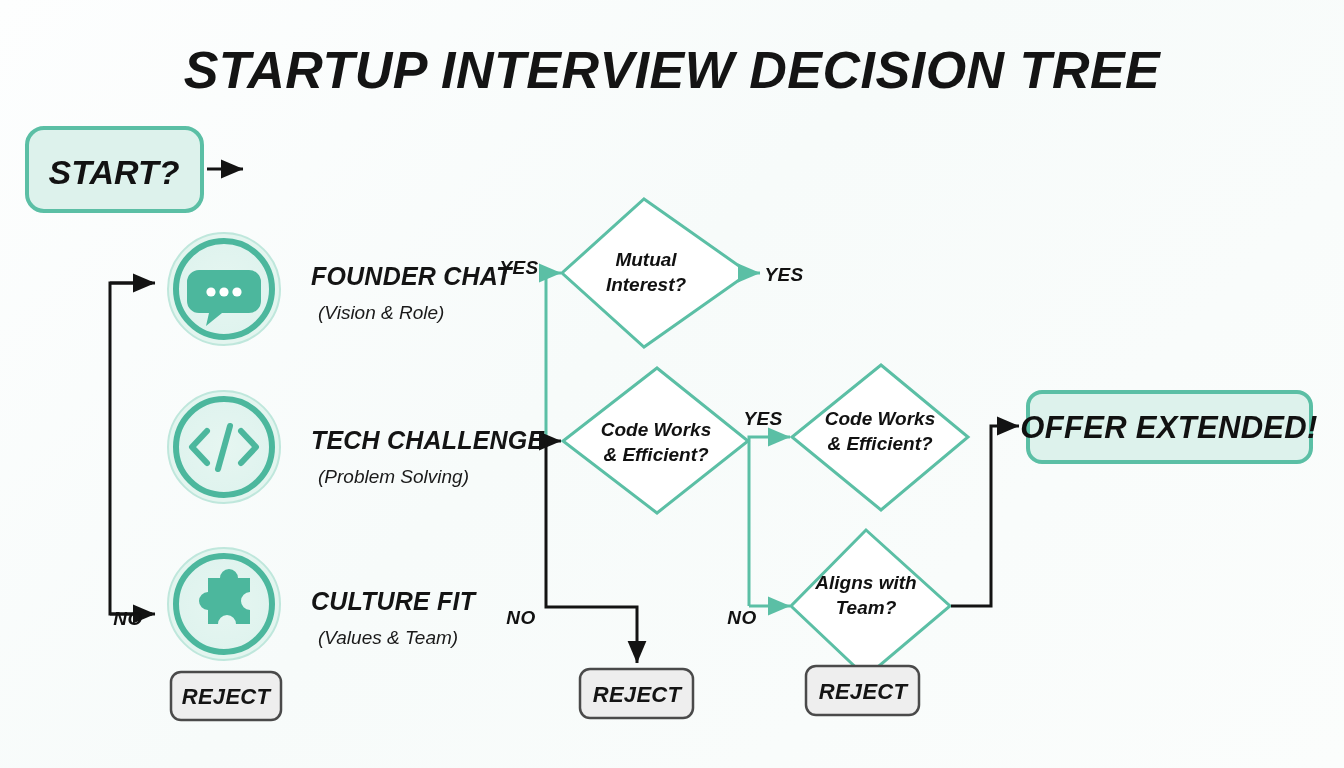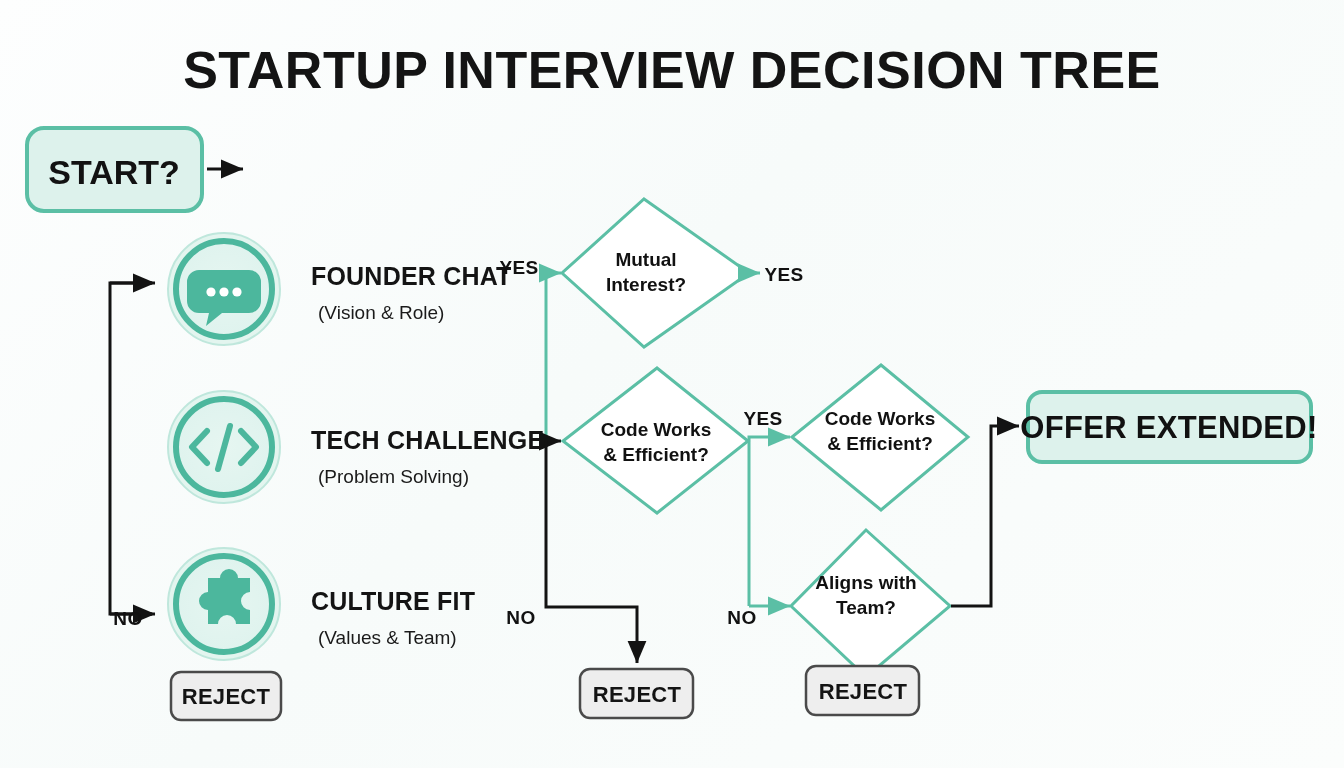--- a/index.html
+++ b/index.html
@@ -13,20 +13,21 @@
     overflow: hidden;
     font-family: "Liberation Sans", sans-serif;
     position: relative;
   }
   #canvas {
     position: absolute;
     inset: 0;
     width: 1344px;
     height: 768px;
     background: linear-gradient(135deg, #fdfefe 0%, #f7fbfa 45%, #fbfdfc 100%);
+    font-style: italic;
   }
   svg.diagram {
     position: absolute;
     left: 0;
     top: 0;
     width: 1344px;
     height: 768px;
   }
   .title-text {
     font-family: "Liberation Sans Narrow", "Liberation Sans", sans-serif;

